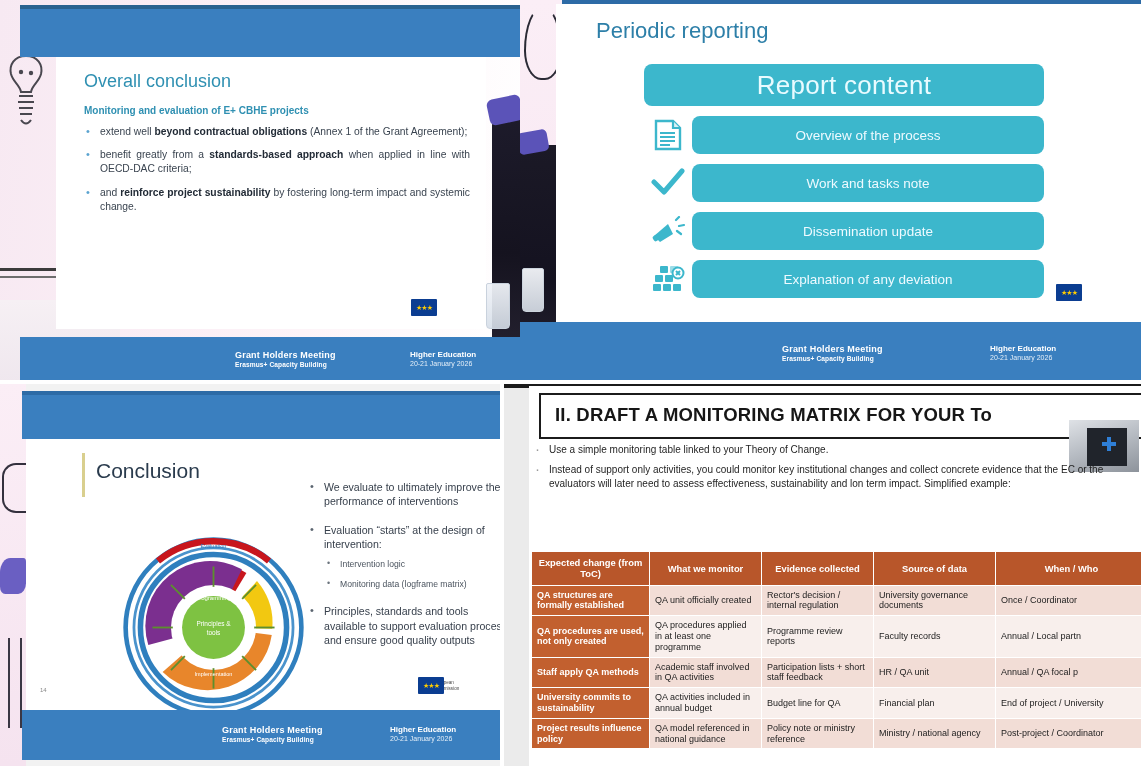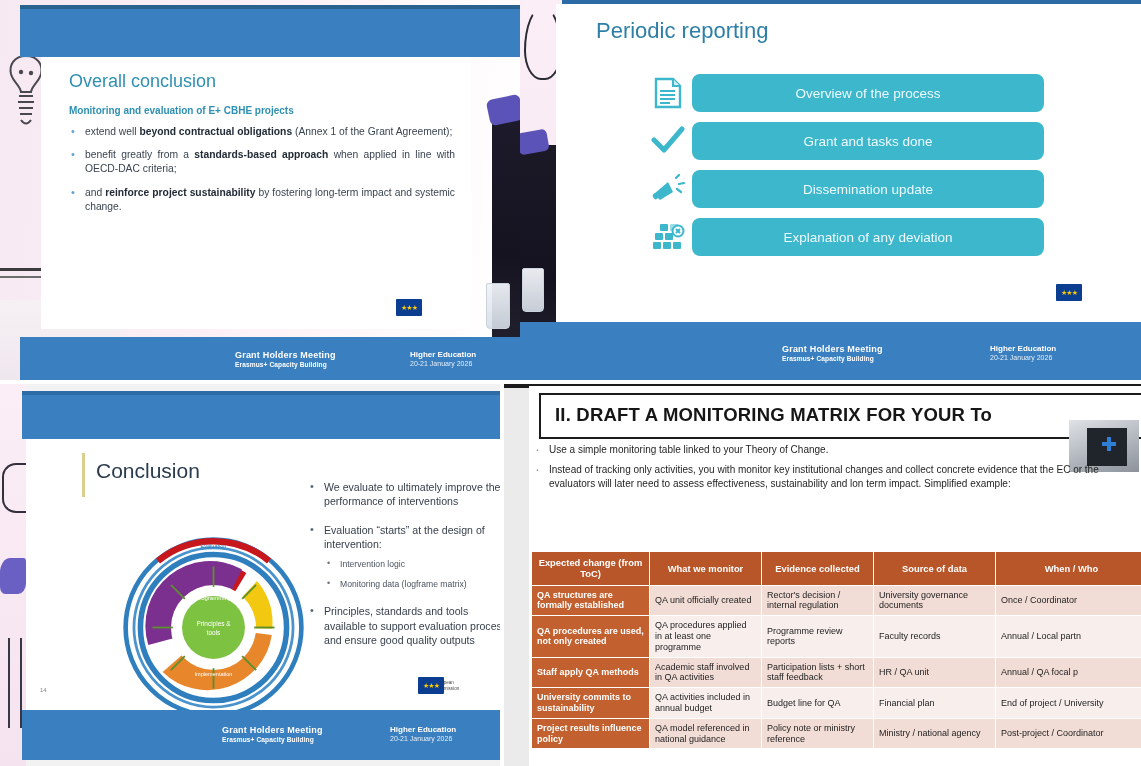--- a/index.html
+++ b/index.html
@@ -34,21 +34,21 @@
   #q1 .deckline{position:absolute;left:0;top:268px;width:120px;height:3px;background:#3b3b3b;}
   #q1 .deckline2{position:absolute;left:0;top:276px;width:120px;height:2px;background:#6d6d6d;}
 
   .bluebar{position:absolute;background:#3a7fbf;}
 
   #q1 .topbar{left:20px;top:5px;width:500px;height:52px;}
   #q1 .topbar .strip{position:absolute;left:0;top:0;width:100%;height:4px;background:#2a628f;}
   #q1 .botbar{left:20px;top:337px;width:500px;height:46px;}
 
   .slidecard{position:absolute;background:#ffffff;}
-  #q1 .card{left:41px;top:57px;width:430px;height:272px;}
+  #q1 .card{left:56px;top:57px;width:430px;height:272px;}
   #q1 .s-title{position:absolute;left:28px;top:14px;font-size:18px;color:#2f90b2;}
   #q1 .s-sub{position:absolute;left:28px;top:48px;font-size:10px;color:#2f90b2;font-weight:600;}
   #q1 ul.bul{position:absolute;left:22px;top:68px;width:392px;margin:0;padding:0;list-style:none;}
   #q1 ul.bul li{position:relative;padding-left:22px;margin-bottom:9px;font-size:10.3px;
     line-height:1.38;color:#3a4450;text-align:justify;}
   #q1 ul.bul li::before{content:"•";position:absolute;left:8px;top:-1px;color:#5aa3d0;font-size:11px;}
   #q1 ul.bul li b{color:#222b36;}
 
   .euflag{position:absolute;width:26px;height:17px;background:#0b3d91;border-radius:1px;}
   .euflag .stars{position:absolute;inset:0;display:flex;align-items:center;justify-content:center;
@@ -207,39 +207,40 @@
       <div class="wire"></div>
     </div>
     <div class="person"></div>
     <div class="glass"></div>
     <div class="topbar"></div>
 
     <div class="slidecard card">
       <div class="s-title">Periodic reporting</div>
 
       <div class="rc-wrap">
+        <div class="rc-main" style="background:#3cb7cc;">Report content</div>
 
         <div class="rc-row">
           <div class="rc-ic">
             <svg width="30" height="32" viewBox="0 0 30 32">
               <path d="M3 2 h17 l7 7 v21 H3 Z" fill="#ffffff" stroke="#3cb7cc" stroke-width="2.4"></path>
               <path d="M20 2 v7 h7" fill="#d8f1f6" stroke="#3cb7cc" stroke-width="2.2"></path>
               <path d="M7 14 h15 M7 18 h15 M7 22 h15 M7 26 h10" stroke="#3cb7cc" stroke-width="1.8"></path>
             </svg>
           </div>
           <div class="rc-bar" style="background:#3cb7cc;">Overview of the process</div>
         </div>
 
         <div class="rc-row">
           <div class="rc-ic">
             <svg width="34" height="30" viewBox="0 0 34 30">
               <path d="M3 14 L13 24 L31 3" fill="none" stroke="#3cb7cc" stroke-width="5" stroke-linecap="round" stroke-linejoin="round"></path>
             </svg>
           </div>
-          <div class="rc-bar" style="background:#3cb7cc;">Grant and tasks done</div>
+          <div class="rc-bar" style="background:#3cb7cc;">Work and tasks note</div>
         </div>
 
         <div class="rc-row">
           <div class="rc-ic">
             <svg width="34" height="30" viewBox="0 0 34 30">
               <path d="M3 20 L17 8 L22 18 L9 26 Z" fill="#3cb7cc"></path>
               <rect x="2" y="19" width="7" height="6" rx="2" fill="#3cb7cc" transform="rotate(-30 5 22)"></rect>
               <path d="M25 4 l3 -3 M28 10 l5 -1 M26 15 l4 3" stroke="#3cb7cc" stroke-width="2.2" stroke-linecap="round"></path>
             </svg>
           </div>
@@ -374,21 +375,21 @@
       <div class="s-title">II. DRAFT A MONITORING MATRIX FOR YOUR To</div>
     </div>
 
     <div class="webcam">
       <div class="scr"></div>
       <div class="plus"></div>
     </div>
 
     <ul class="bul">
       <li>Use a simple monitoring table linked to your Theory of Change.</li>
-      <li>Instead of tracking only activities, you with monitor key institutional changes and collect concrete evidence that the EC or the evaluators will later need to assess effectiveness, sustainability and lon term impact. Simplified example:</li>
+      <li>Instead of support only activities, you could monitor key institutional changes and collect concrete evidence that the EC or the evaluators will later need to assess effectiveness, sustainability and lon term impact. Simplified example:</li>
     </ul>
 
     <table class="matrix">
       <colgroup>
         <col style="width:118px">
           <col style="width:112px">
           <col style="width:112px">
           <col style="width:122px">
           <col style="width:152px">
       </colgroup>

